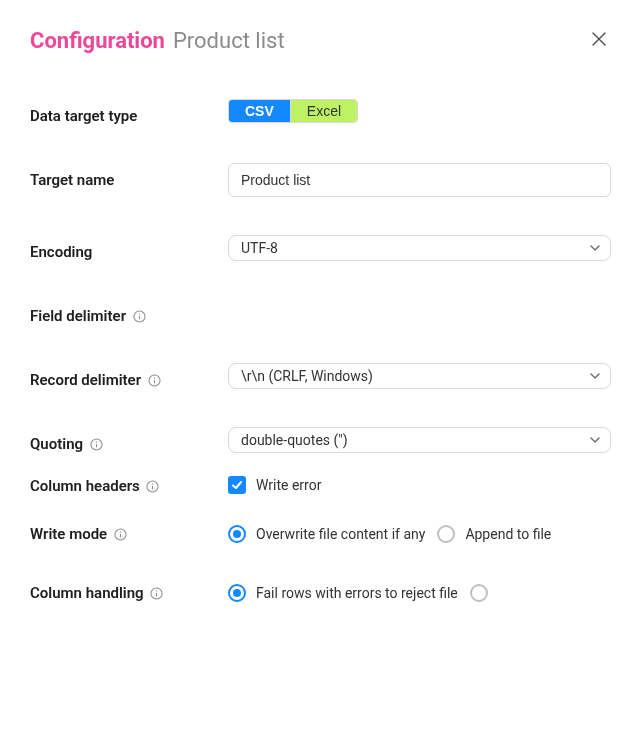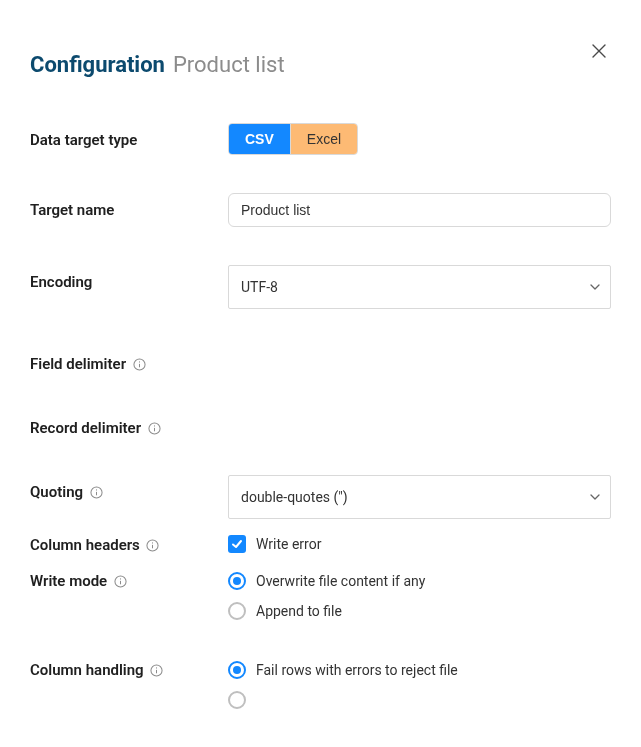--- a/index.html
+++ b/index.html
@@ -17,22 +17,21 @@
   .header {
     display: flex;
     align-items: center;
     justify-content: space-between;
     margin-bottom: 46px;
   }
   .title-group { display: flex; align-items: baseline; gap: 8px; }
   .title {
     font-size: 22px;
     font-weight: 700;
-    color: #0c4a6e;
-    margin-top: 24px;
+    color: #ec4899;
   }
   .subtitle {
     font-size: 22px;
     font-weight: 400;
     color: #8c8c8c;
   }
   .close-btn {
     width: 24px; height: 24px;
     display: flex; align-items: center; justify-content: center;
     cursor: pointer;
@@ -52,36 +51,36 @@
     display: flex;
     align-items: center;
     gap: 6px;
     padding-top: 8px;
   }
   .form-control {
     flex: 1;
     min-width: 0;
   }
   .row-gap-lg { margin-bottom: 38px; }
-  .row-gap-md { margin-bottom: 16px; }
+  .row-gap-md { margin-bottom: 28px; }
 
   
   .segmented {
     display: inline-flex;
     border: 1px solid #d9d9d9;
     border-radius: 4px;
-    height: 32px;
+    height: 24px;
     overflow: hidden;
   }
   .segmented .seg {
     padding: 0 16px;
     font-size: 14px;
     display: flex; align-items: center; justify-content: center;
     cursor: pointer;
-    background: #fdba74;
+    background: #bef264;
     color: #333;
     border: none;
   }
   .segmented .seg.active {
     background: #1388ff;
     color: #fff;
     font-weight: 700;
   }
   .segmented .seg + .seg {
     border-left: 1px solid #d9d9d9;
@@ -97,23 +96,23 @@
     font-size: 14px;
     color: #333;
     background: #fff;
     outline: none;
   }
   .text-input::placeholder { color: #9a9a9a; }
 
   
   .select {
     width: 100%;
-    height: 44px;
+    height: 26px;
     border: 1px solid #d9d9d9;
-    border-radius: 2px;
+    border-radius: 8px;
     padding: 0 30px 0 12px;
     font-size: 14px;
     color: #333;
     background: #fff;
     display: flex;
     align-items: center;
     position: relative;
     cursor: pointer;
   }
   .select .chev {
@@ -131,21 +130,21 @@
     width: 18px; height: 18px;
     border-radius: 3px;
     background: #1388ff;
     display: inline-flex; align-items:center; justify-content:center;
     cursor: pointer;
     color: #fff;
   }
   .check-label { font-size: 14px; color: #333; }
 
   
-  .radio-group { display: flex; flex-direction: column; gap: 12px; padding-top: 2px;}
+  .radio-group { display: flex; flex-direction: row; gap: 12px; padding-top: 2px;}
   .radio-row { display: flex; align-items: center; gap: 10px; cursor: pointer; }
   .radio {
     width: 18px; height: 18px;
     border-radius: 50%;
     border: 2px solid #1388ff;
     display:inline-flex; align-items:center; justify-content:center;
     background: #fff;
   }
   .radio.off { border-color: #bfbfbf; }
   .radio .dot { width: 8px; height: 8px; border-radius:50%; background:#1388ff; }
@@ -225,23 +224,33 @@
     <div class="form-label">
       <span>Record delimiter</span>
       <span class="info-icon">
         <svg width="13" height="13" viewBox="0 0 14 14" fill="none" stroke="currentColor" stroke-width="1.1">
             <circle cx="7" cy="7" r="6"></circle>
             <line x1="7" y1="6.3" x2="7" y2="10"></line>
             <circle cx="7" cy="4.2" r="0.6" fill="currentColor" stroke="none"></circle>
           </svg>
       </span>
     </div>
-  </div>
-
-  <div class="form-row" style="margin-bottom:15px">
+    <div class="form-control">
+      <div class="select">
+        <span>\r\n (CRLF, Windows)</span>
+        <span class="chev">
+          <svg width="10" height="10" viewBox="0 0 10 10" fill="none" stroke="currentColor" stroke-width="1.3" stroke-linecap="round" stroke-linejoin="round">
+              <polyline points="1,3 5,7 9,3"></polyline>
+            </svg>
+        </span>
+      </div>
+    </div>
+  </div>
+
+  <div class="form-row" style="margin-bottom:22px">
     <div class="form-label">
       <span>Quoting</span>
       <span class="info-icon">
         <svg width="13" height="13" viewBox="0 0 14 14" fill="none" stroke="currentColor" stroke-width="1.1">
             <circle cx="7" cy="7" r="6"></circle>
             <line x1="7" y1="6.3" x2="7" y2="10"></line>
             <circle cx="7" cy="4.2" r="0.6" fill="currentColor" stroke="none"></circle>
           </svg>
       </span>
     </div>

